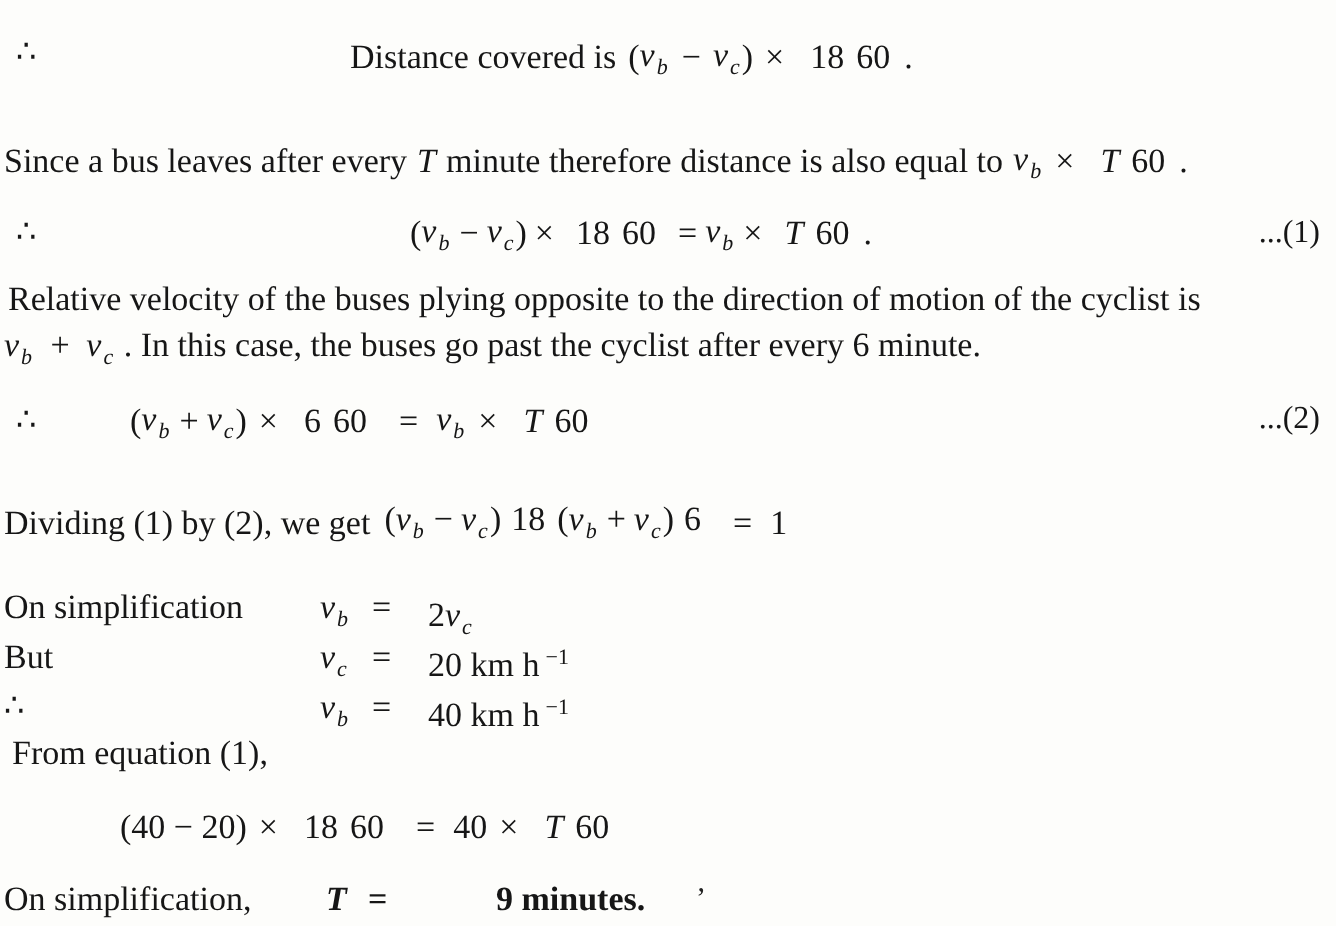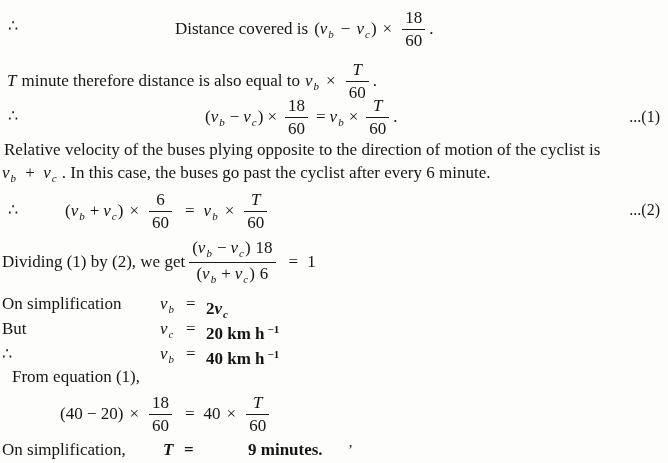--- a/index.html
+++ b/index.html
@@ -18,29 +18,29 @@
   .it { font-style:italic; }
   .b { font-weight:bold; }
   .marker { font-size:16px; }
   .op  { margin:0 6px; }
   .op4 { margin:0 4px; }
   .op8 { margin:0 9px; }
   .gl5 { margin-left:5px; }
   .gl6 { margin-left:6px; }
   .vsub { font-size:11px; font-style:italic; vertical-align:-4px; margin:0 1px 0 1px; }
   .vsup { font-size:11px; vertical-align:6px; margin-left:1px; }
-  .frac { display:inline-flex; flex-direction:column; align-items:center; line-height:1.05; margin:0 4px; }
+  .frac { display:inline-flex; flex-direction:row; align-items:center; line-height:1.05; margin:0 4px; }
   .fnum, .fden { padding:0 3px; text-align:center; white-space:nowrap; }
   .fbar { align-self:stretch; border-top:1.5px solid #1a1a1a; height:0; margin:2px 0; }
   .ref { position:absolute; right:8px; font-size:16px; }
   .trow { position:absolute; left:0; width:568px; height:26px; line-height:26px; }
   .tlbl { position:absolute; left:2px; }
   .tlhs { position:absolute; left:160px; }
   .teq  { position:absolute; left:186px; }
-  .tval { position:absolute; left:206px; white-space:pre;font-weight:bold; }
+  .tval { position:absolute; left:214px; white-space:pre; }
   .para { position:absolute; white-space:nowrap; }
   .tick { font-size:15px; color:#222; }
 </style>
 </head>
 <body>
 
 <div class="page">
 
   <span class="abs marker" style="left:8px; top:16px;">∴</span>
   <div class="abs mrowC" style="left:175px; top:6px; height:46px;">
@@ -53,20 +53,21 @@
     <span class="op">×</span>
     <span class="frac">
       <span class="fnum">18</span>
       <span class="fbar"></span>
       <span class="fden">60</span>
     </span>
     <span>.</span>
   </div>
 
   <div class="abs mrowC" style="left:2px; top:56px; height:50px;">
+    <span>Since a bus leaves after every</span>
     <span class="it gl5">T</span>
     <span class="gl5">minute therefore distance is also equal to</span>
     <span class="gl5"><span class="it">v</span><span class="vsub">b</span></span>
     <span class="op">×</span>
     <span class="frac">
       <span class="fnum it">T</span>
       <span class="fbar"></span>
       <span class="fden">60</span>
     </span>
     <span>.</span>
@@ -158,21 +159,21 @@
     <span class="teq">=</span>
     <span class="tval"><span>20 km h</span><span class="it"></span><span class="vsub"></span><span class="vsup">−1</span></span>
   </div>
   <div class="trow" style="top:341px;">
     <span class="tlbl marker">∴</span>
     <span class="tlhs"><span class="it">v</span><span class="vsub">b</span></span>
     <span class="teq">=</span>
     <span class="tval"><span>40 km h</span><span class="it"></span><span class="vsub"></span><span class="vsup">−1</span></span>
   </div>
 
-  <div class="para" style="left:12px; top:367px;">
+  <div class="para" style="left:6px; top:367px;">
     <span>From equation (1),</span>
   </div>
 
   <div class="abs mrowC" style="left:60px; top:391px; height:46px;align-items:center;">
     <span>(40 − 20)</span>
     <span class="op">×</span>
     <span class="frac">
       <span class="fnum">18</span>
       <span class="fbar"></span>
       <span class="fden">60</span>

